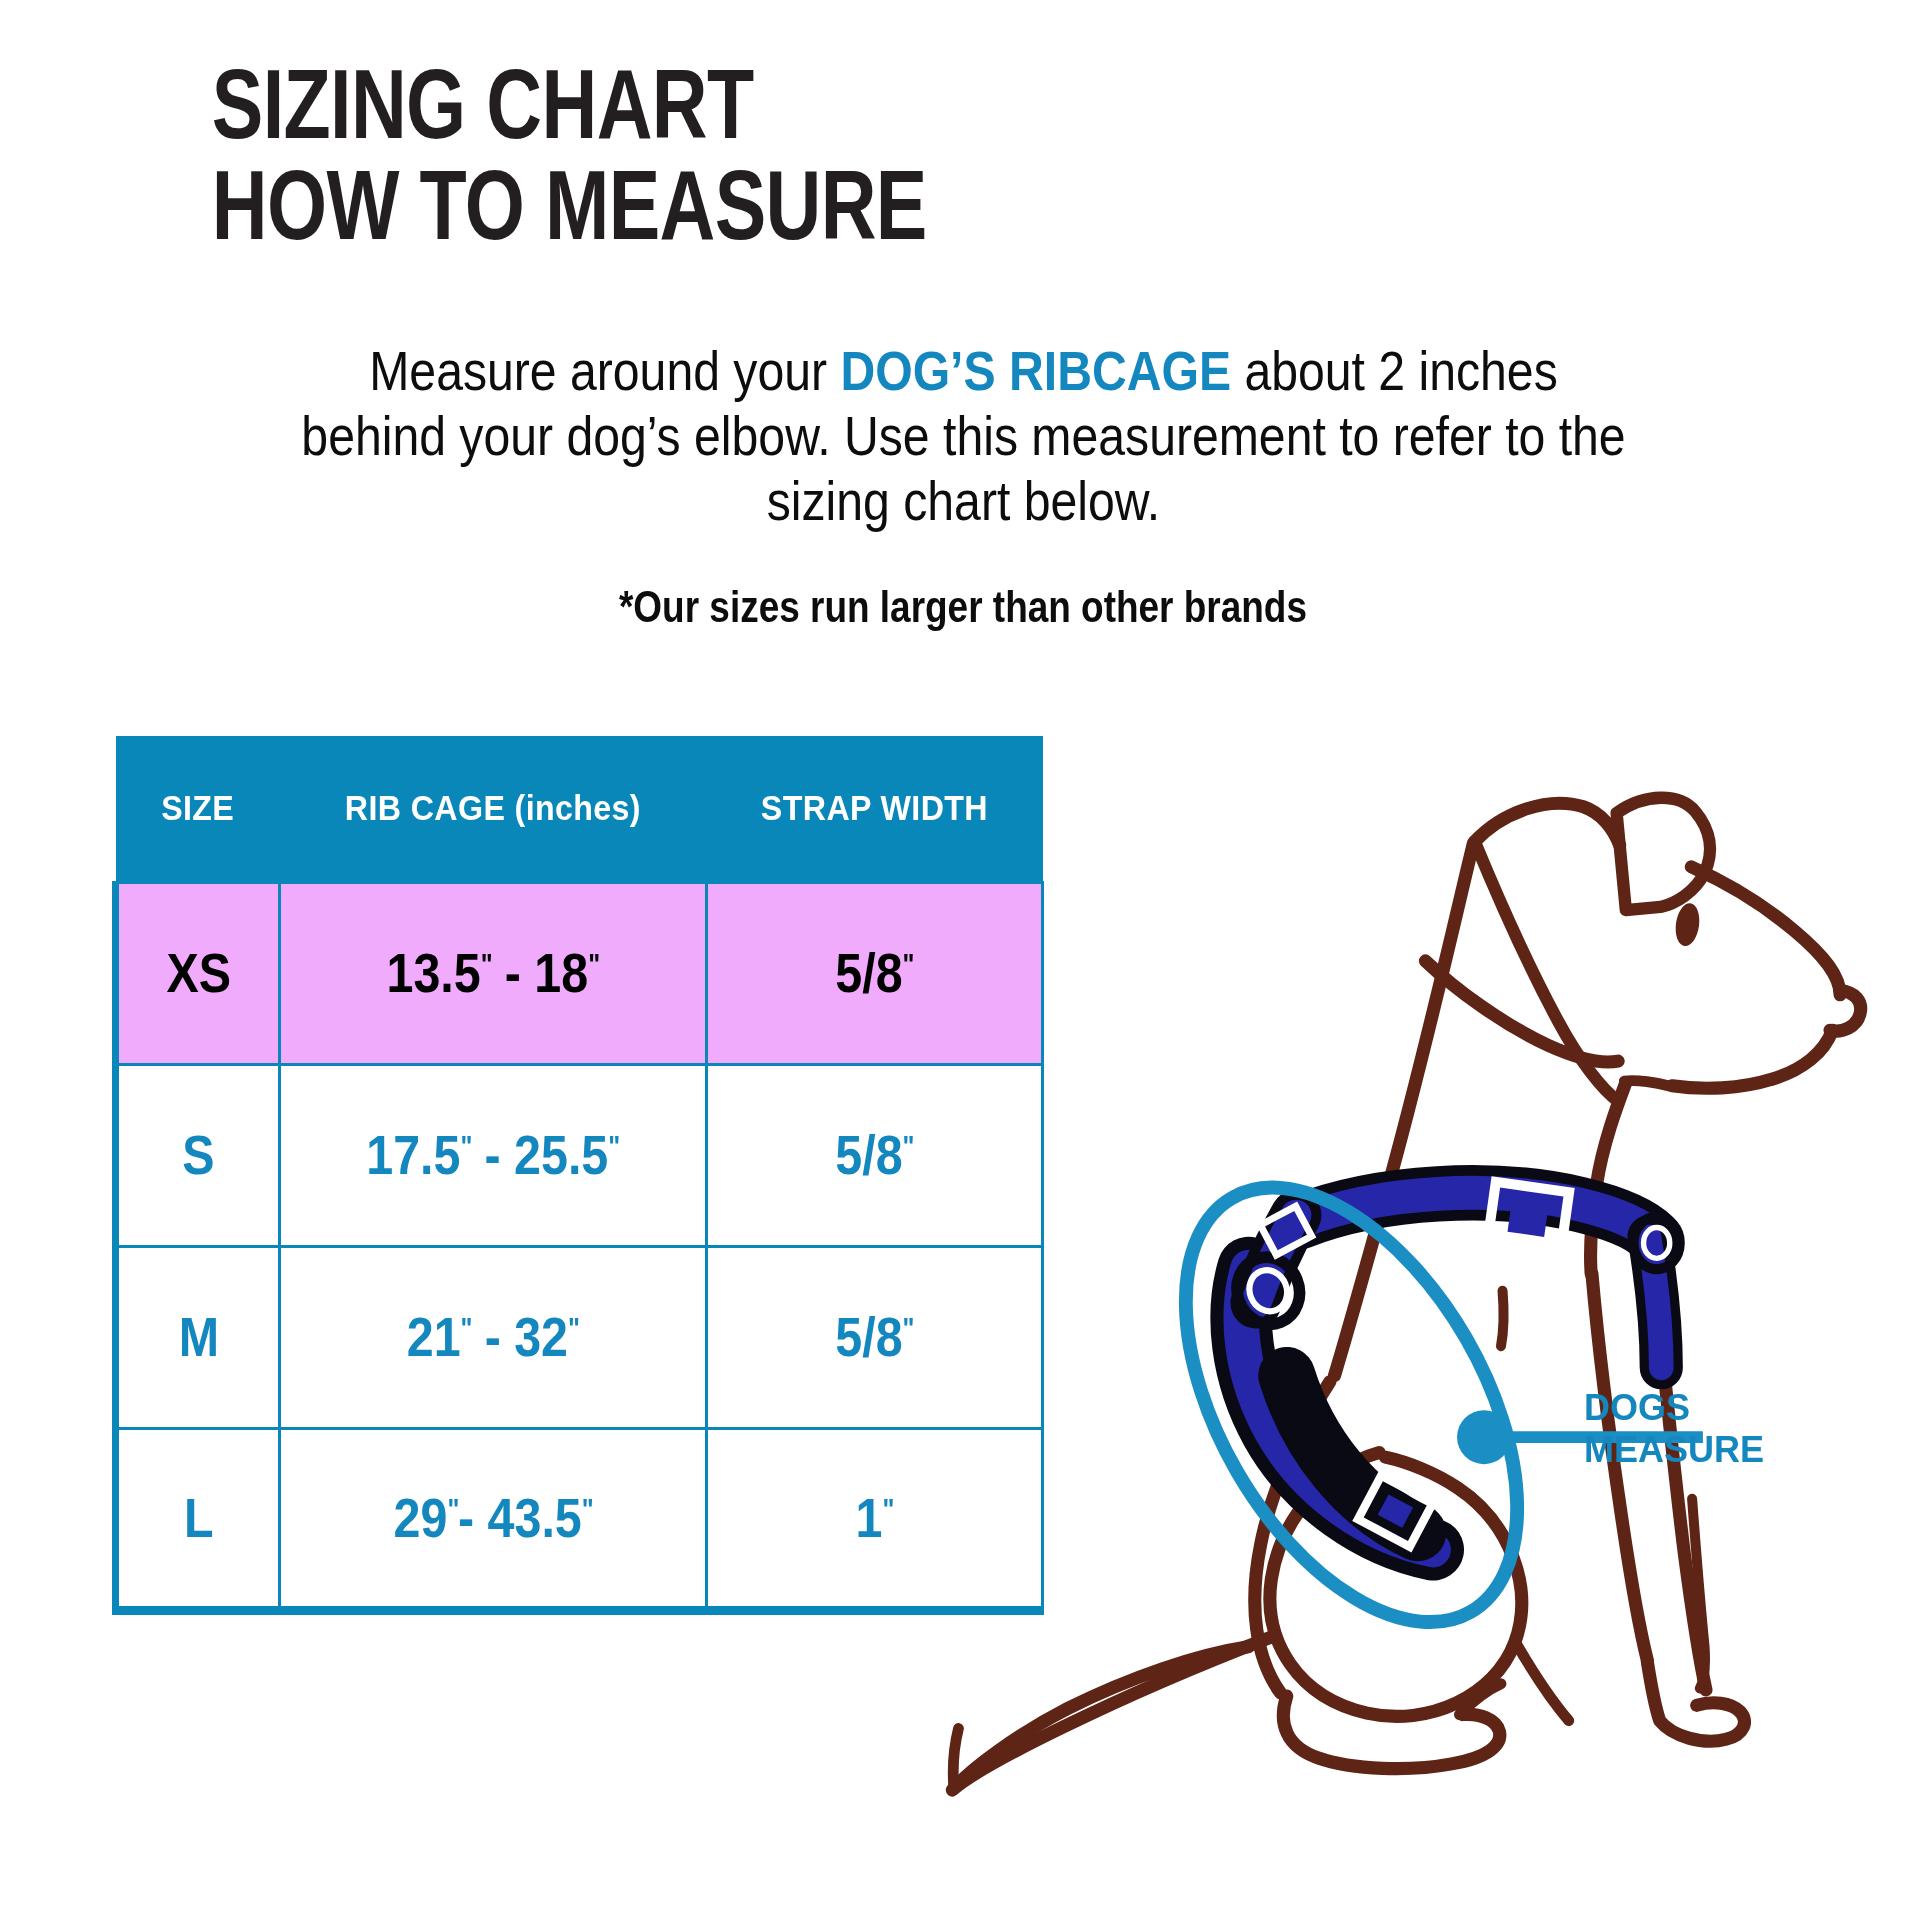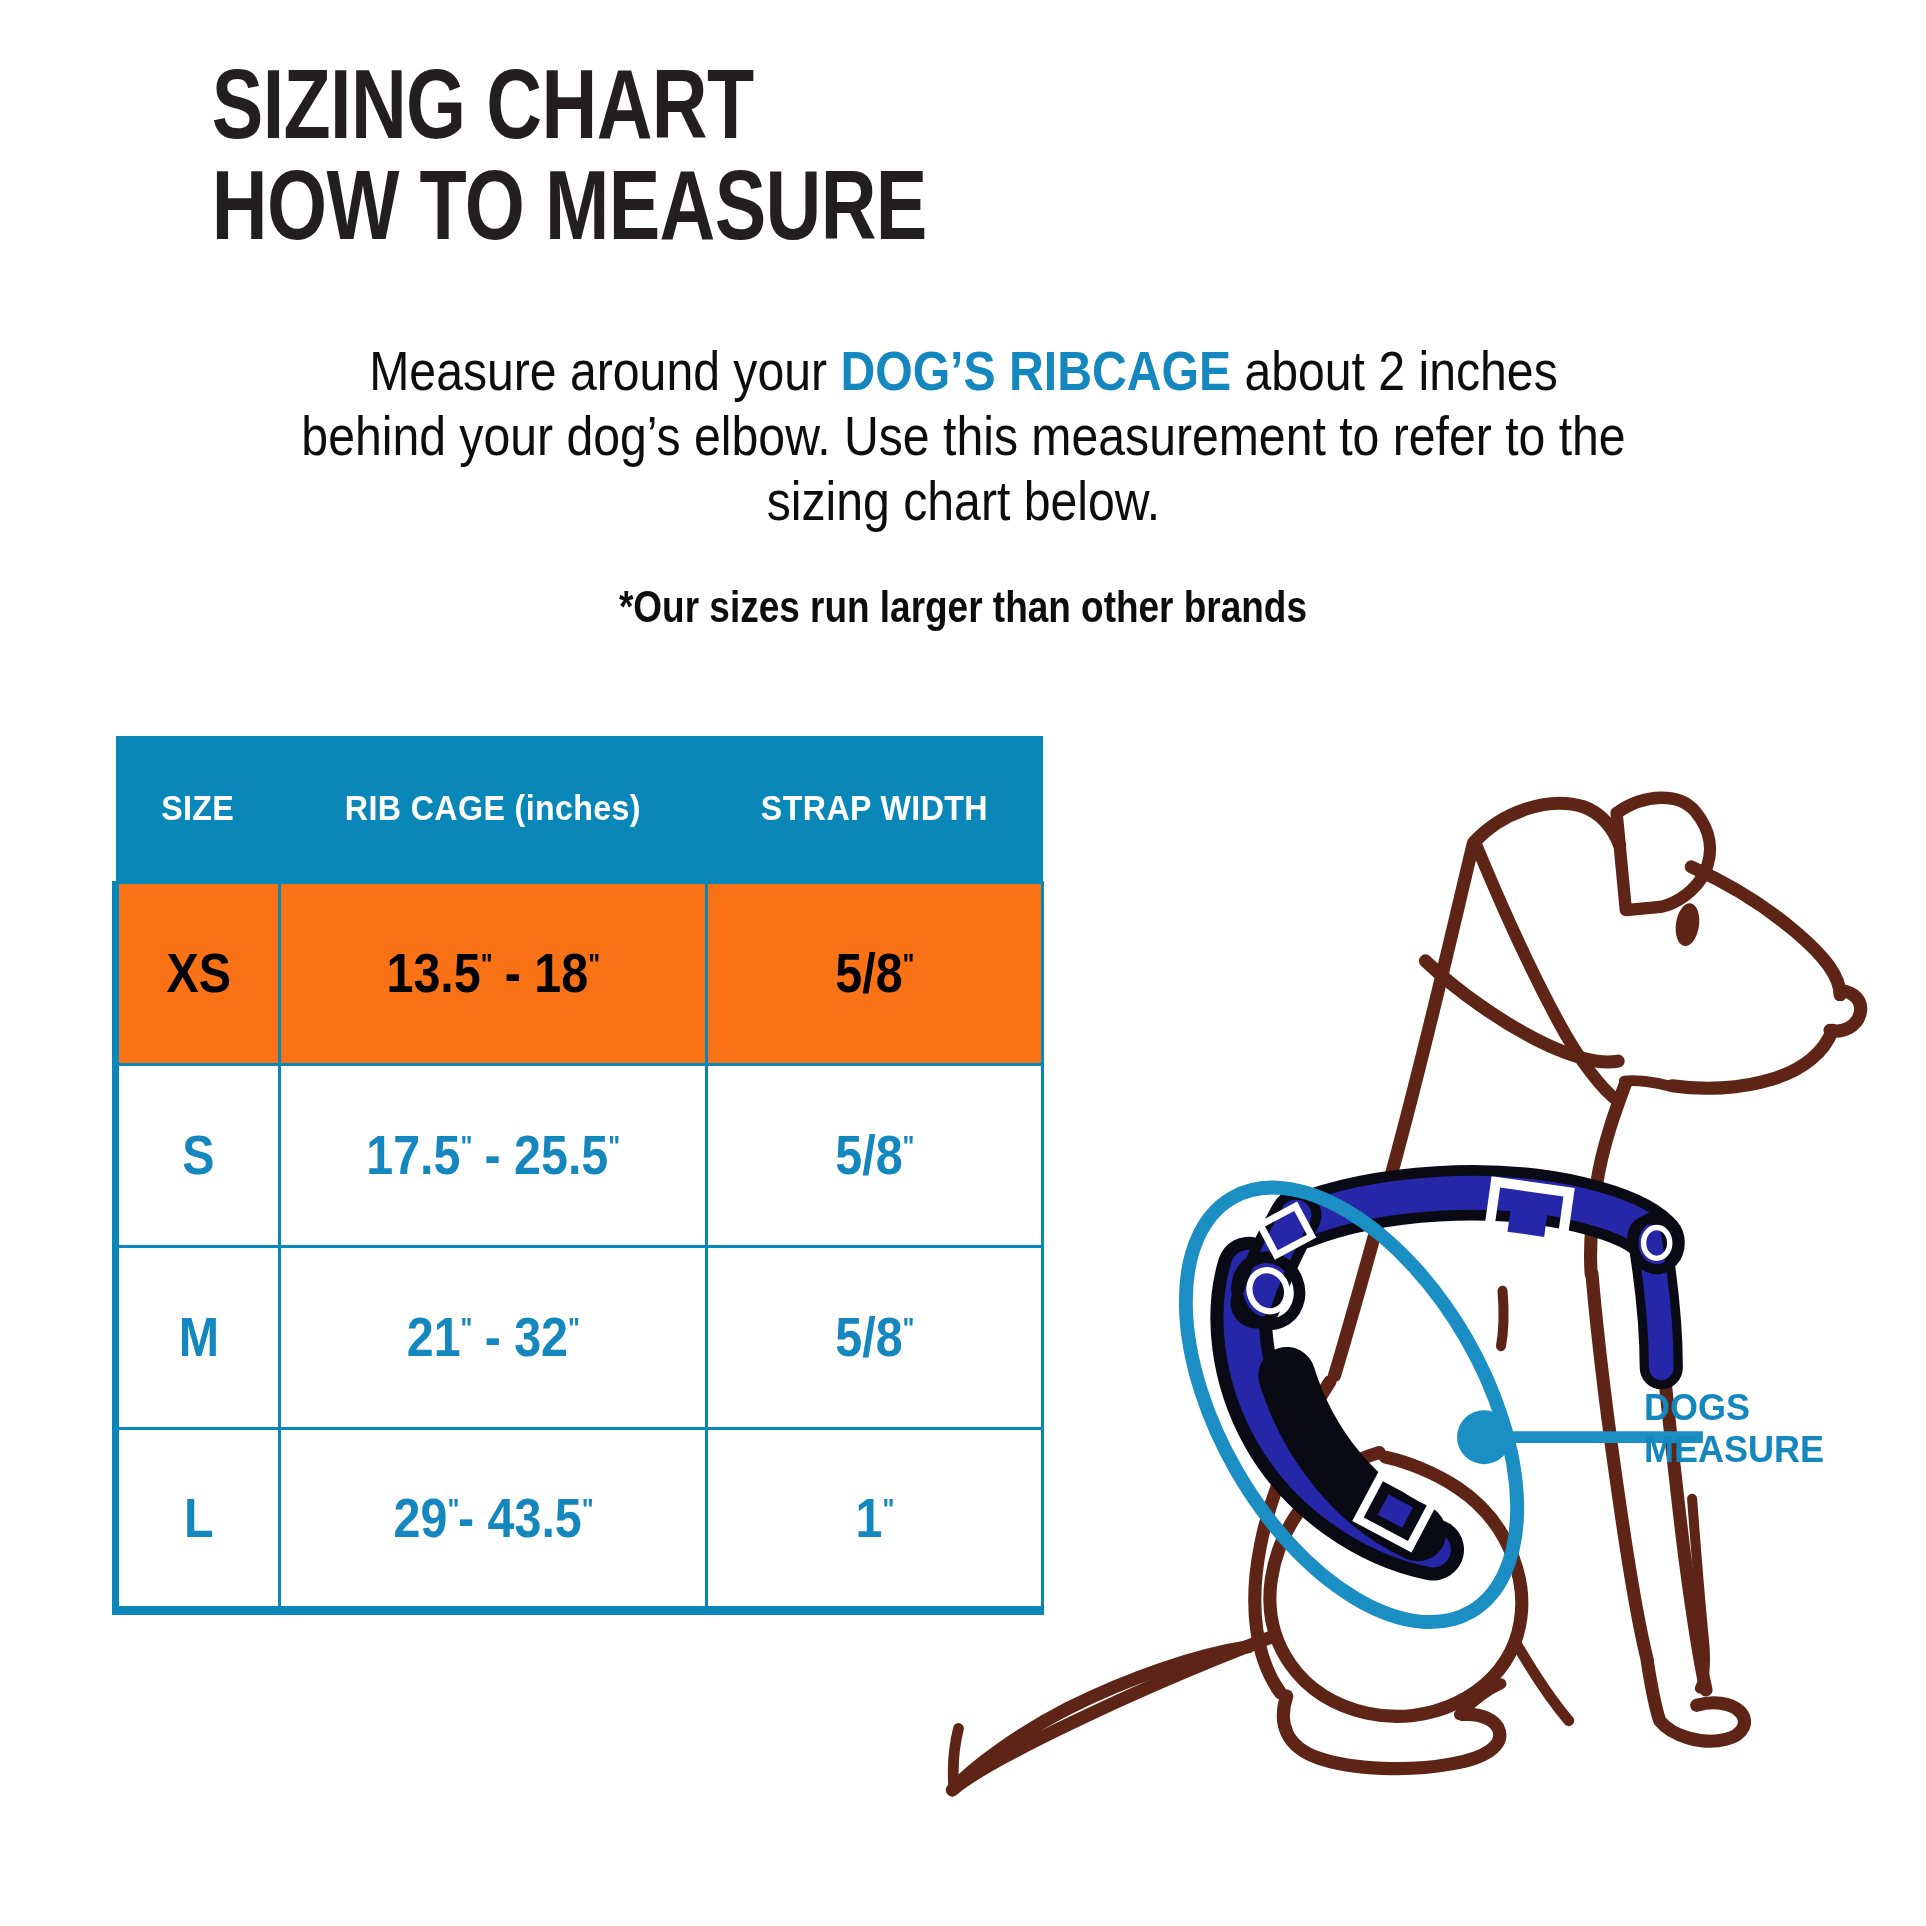--- a/index.html
+++ b/index.html
@@ -85,21 +85,21 @@
 
   #sizing-table tbody td {
     border:3.1px solid #0887b8;
     height:182px;
     font-weight:bold;
     font-size:55px;
     color:#1487bf;
     background:transparent;
   }
   #sizing-table tbody tr.row-highlight td {
-    background:#f97316;
+    background:#f0abfc;
     color:#000000;
     border-color:#0887b8;
   }
   #sizing-table tbody tr:last-child td { border-bottom-width:9.2px; }
   #sizing-table tbody td:first-child { border-left-width:7.7px; }
   #sizing-table tbody td .cellv { display:inline-block; transform:scaleX(0.88); white-space:nowrap; }
   #sizing-table tbody td .inmark {
     font-size:0.52em;
     vertical-align:0.62em;
     letter-spacing:-1.5px;
@@ -110,21 +110,21 @@
     position:absolute;
     left:886px; top:759px;
     width:1025px; height:1102px;
     z-index:2;
   }
   #dog-illustration svg { width:100%; height:100%; display:block; overflow:visible; }
 
   
   #ribcage-callout {
     position:absolute;
-    left:1644px; top:1387px;
+    left:1584px; top:1387px;
     z-index:4;
   }
   #ribcage-callout .callout-text {
     font-family:"Liberation Sans Narrow","Liberation Sans", sans-serif;
     font-weight:bold;
     font-size:36px;
     line-height:1.18;
     color:#1487bf;
     text-align:left;
     white-space:nowrap;

